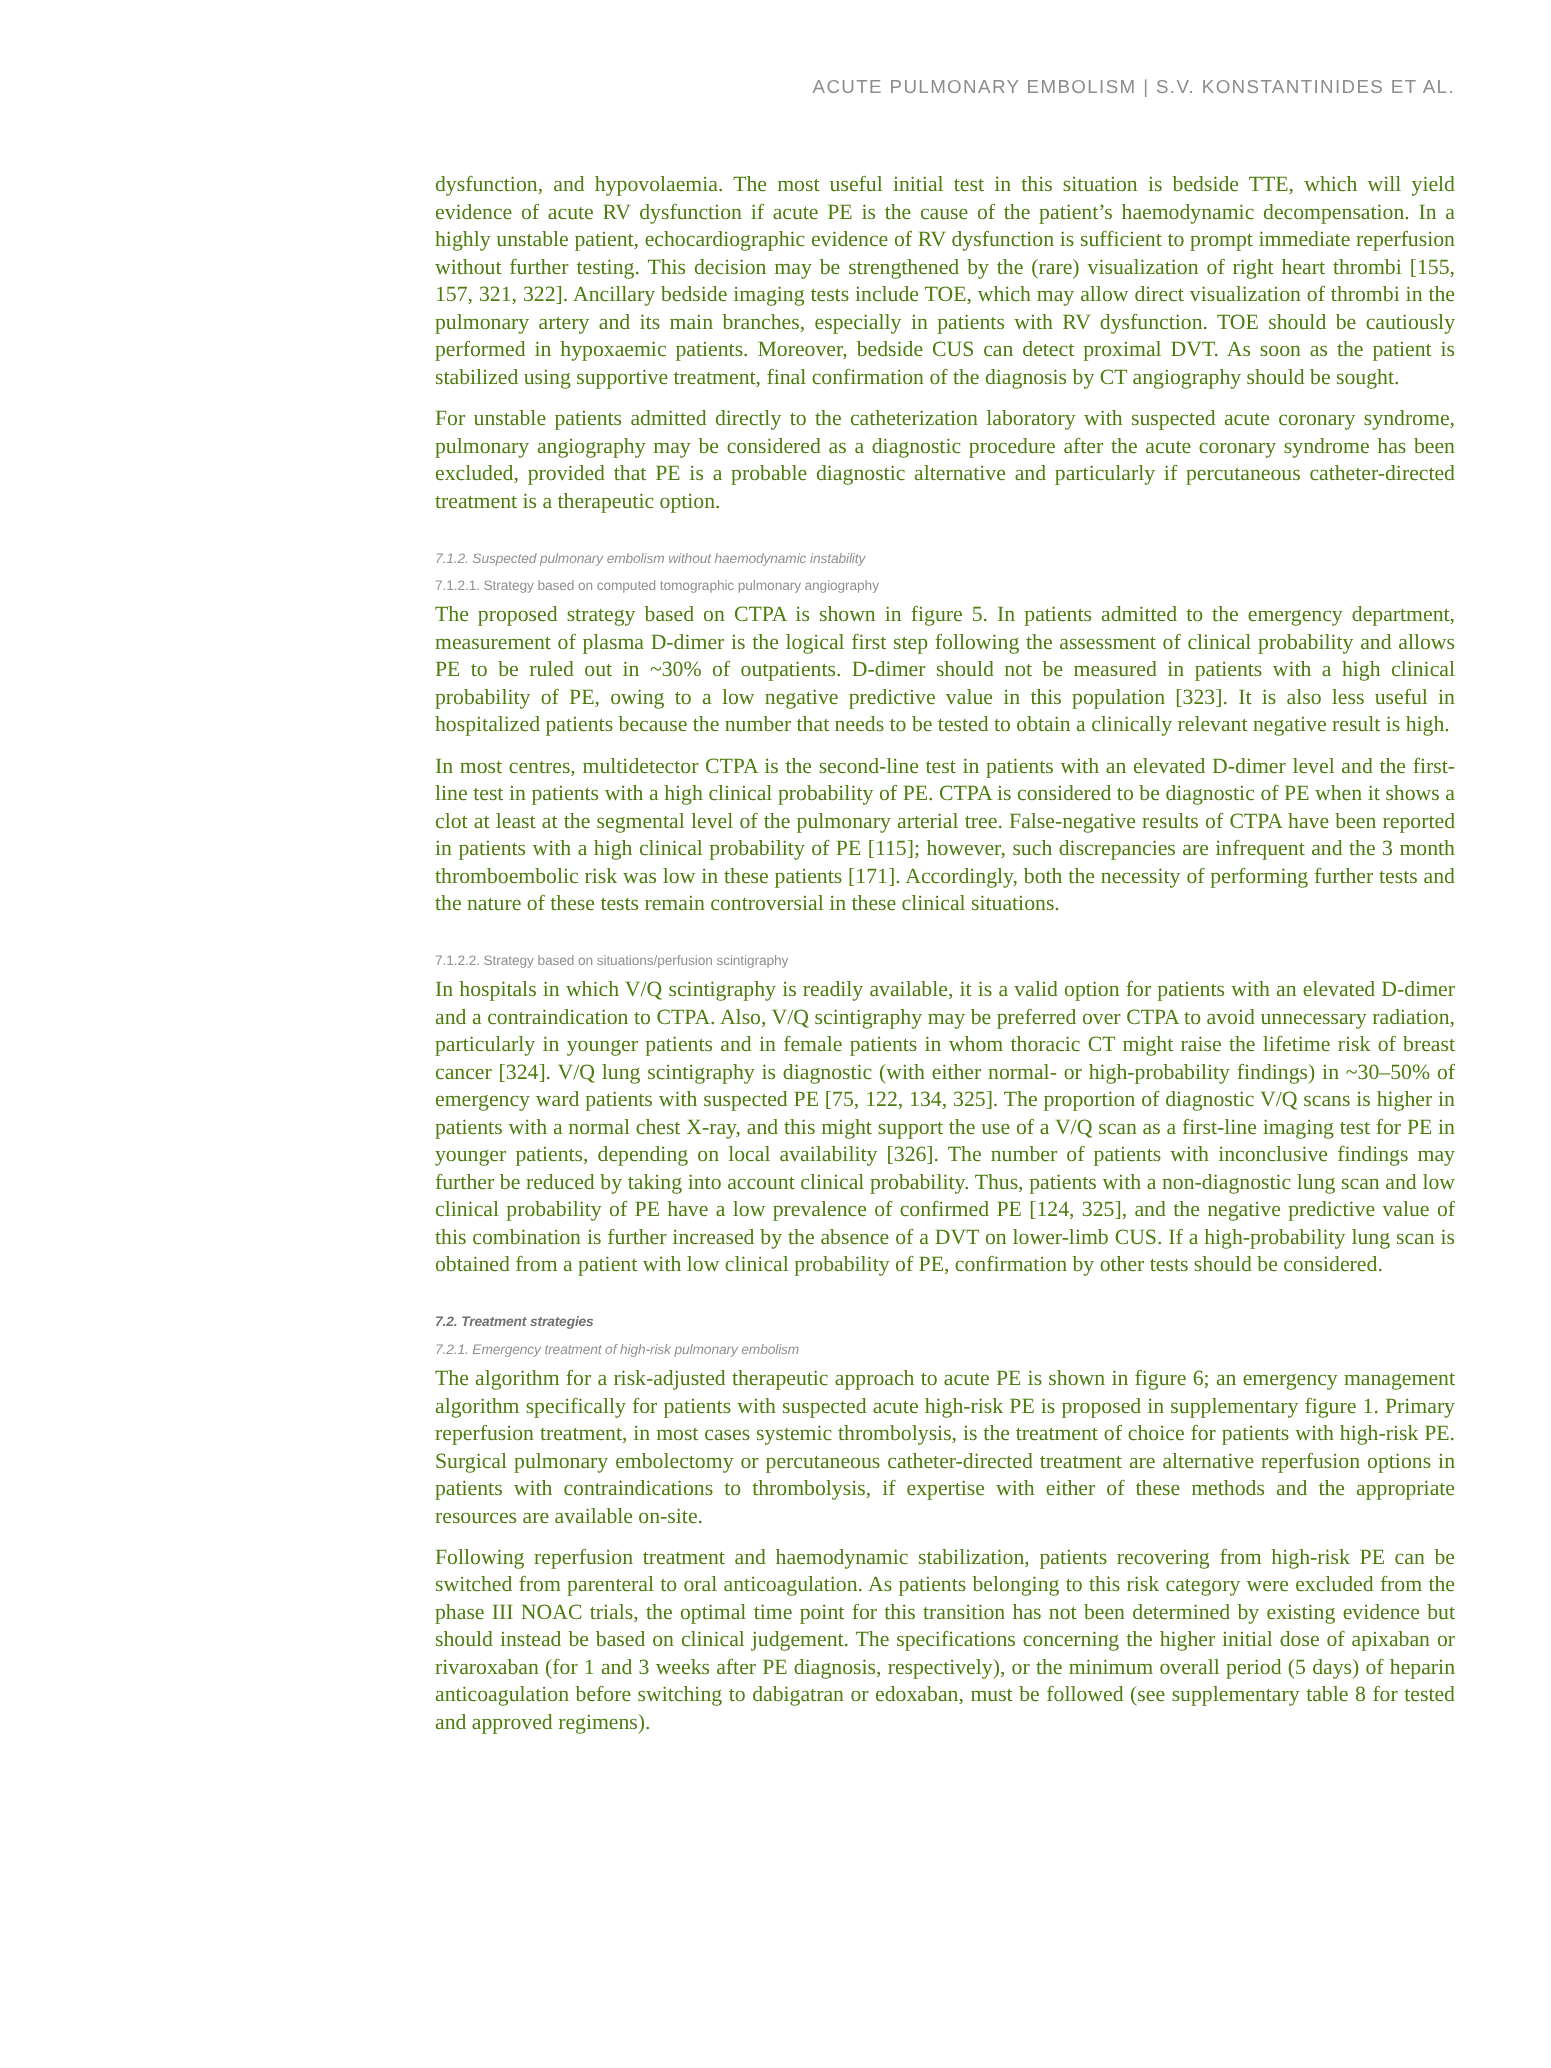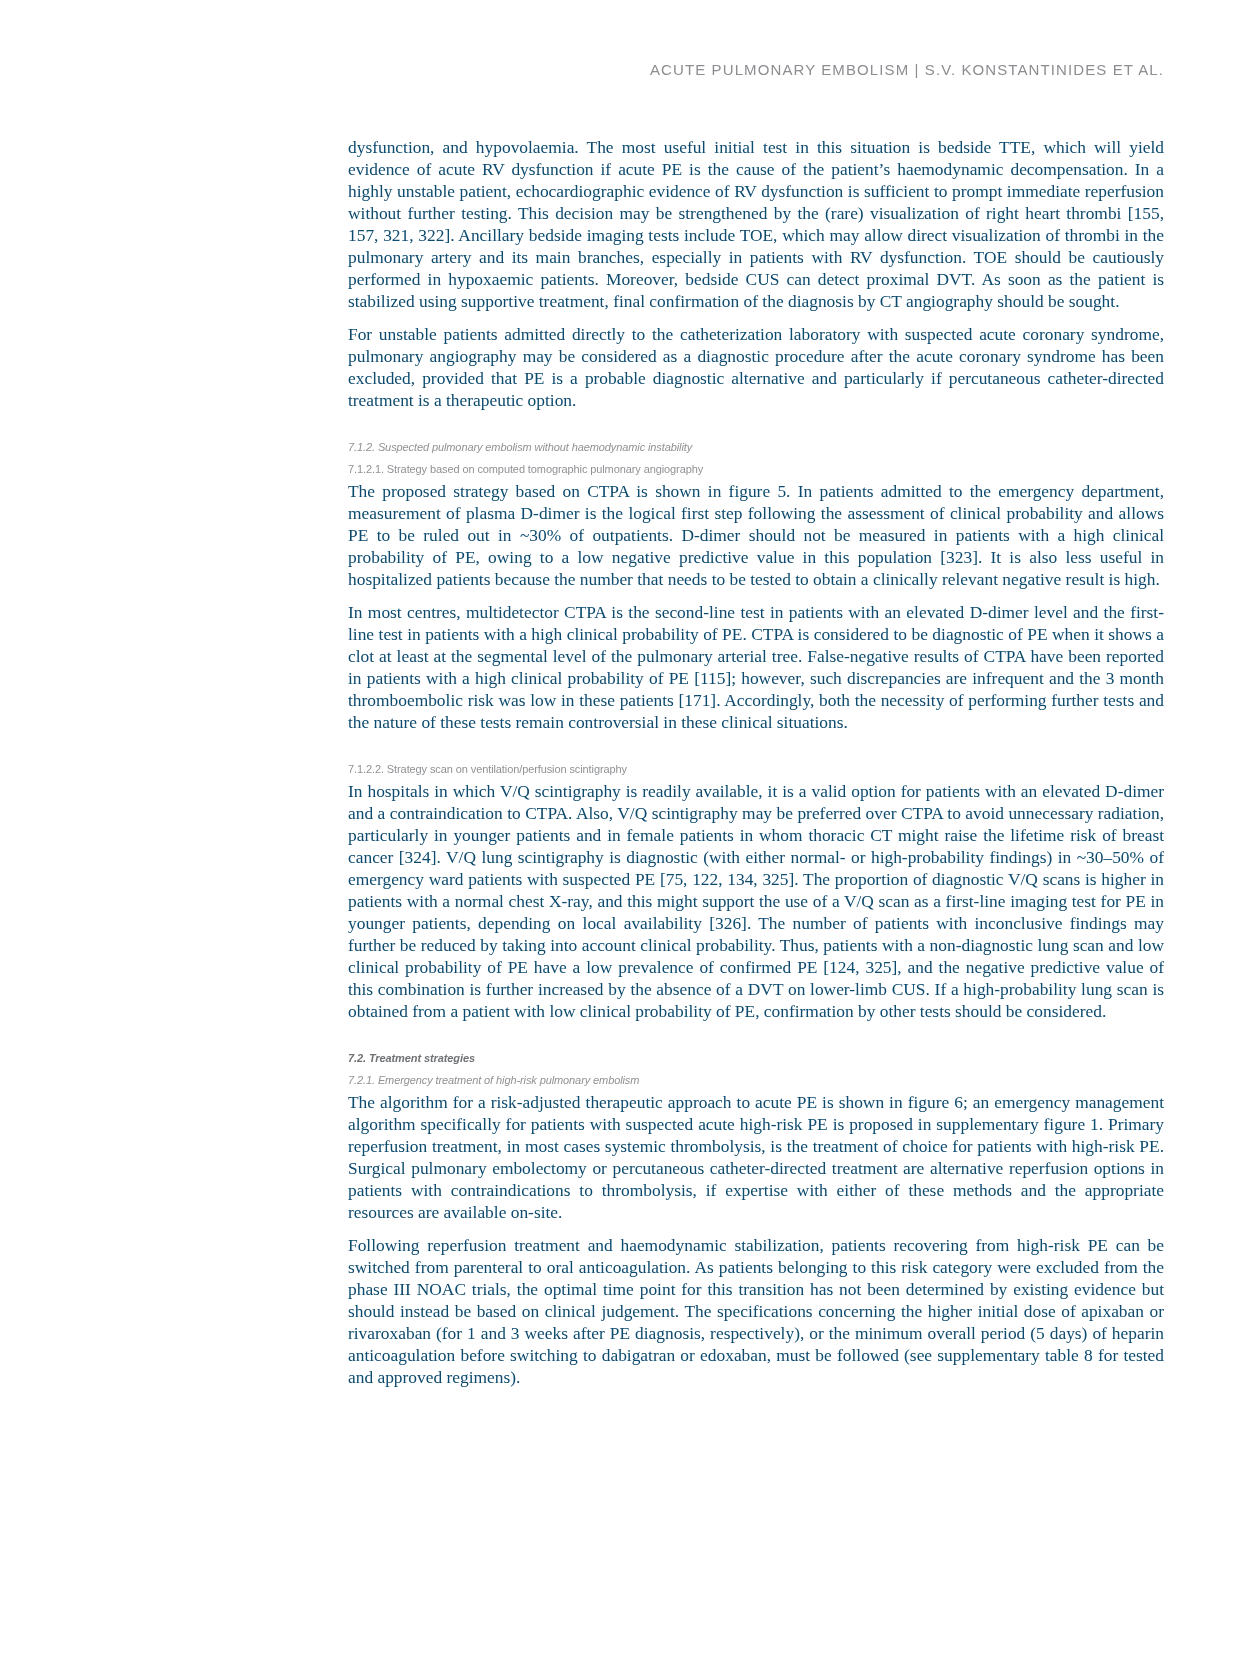--- a/index.html
+++ b/index.html
@@ -31,21 +31,21 @@
     position: absolute;
     left: 348px;
     top: 136px;
     width: 816px;
   }
   .para {
     font-family: "Liberation Serif", serif;
     font-size: 17.4px;
     line-height: 22px;
     text-align: justify;
-    color: #0c4a6e;
+    color: #4d7c0f;
     margin: 0 0 11px 0;
   }
   .heading {
     font-family: "Liberation Sans", sans-serif;
     font-size: 11px;
     line-height: 22px;
     font-weight: 400;
     color: #8f9194;
     letter-spacing: -0.1px;
     margin: 0;
@@ -93,21 +93,21 @@
     <p class="para">For unstable patients admitted directly to the catheterization laboratory with suspected acute coronary syndrome, pulmonary angiography may be considered as a diagnostic procedure after the acute coronary syndrome has been excluded, provided that PE is a probable diagnostic alternative and particularly if percutaneous catheter-directed treatment is a therapeutic option.</p>
 
     <h3 class="heading italic first-of-group">7.1.2. Suspected pulmonary embolism without haemodynamic instability</h3>
 
     <h4 class="heading">7.1.2.1. Strategy based on computed tomographic pulmonary angiography</h4>
 
     <p class="para">The proposed strategy based on CTPA is shown in figure 5. In patients admitted to the emergency department, measurement of plasma D-dimer is the logical first step following the assessment of clinical probability and allows PE to be ruled out in ~30% of outpatients. D-dimer should not be measured in patients with a high clinical probability of PE, owing to a low negative predictive value in this population [323]. It is also less useful in hospitalized patients because the number that needs to be tested to obtain a clinically relevant negative result is high.</p>
 
     <p class="para">In most centres, multidetector CTPA is the second-line test in patients with an elevated D-dimer level and the first-line test in patients with a high clinical probability of PE. CTPA is considered to be diagnostic of PE when it shows a clot at least at the segmental level of the pulmonary arterial tree. False-negative results of CTPA have been reported in patients with a high clinical probability of PE [115]; however, such discrepancies are infrequent and the 3 month thromboembolic risk was low in these patients [171]. Accordingly, both the necessity of performing further tests and the nature of these tests remain controversial in these clinical situations.</p>
 
-    <h4 class="heading first-of-group">7.1.2.2. Strategy scan on ventilation/perfusion scintigraphy</h4>
+    <h4 class="heading first-of-group">7.1.2.2. Strategy based on situations/perfusion scintigraphy</h4>
 
     <p class="para">In hospitals in which V/Q scintigraphy is readily available, it is a valid option for patients with an elevated D-dimer and a contraindication to CTPA. Also, V/Q scintigraphy may be preferred over CTPA to avoid unnecessary radiation, particularly in younger patients and in female patients in whom thoracic CT might raise the lifetime risk of breast cancer [324]. V/Q lung scintigraphy is diagnostic (with either normal- or high-probability findings) in ~30–50% of emergency ward patients with suspected PE [75, 122, 134, 325]. The proportion of diagnostic V/Q scans is higher in patients with a normal chest X-ray, and this might support the use of a V/Q scan as a first-line imaging test for PE in younger patients, depending on local availability [326]. The number of patients with inconclusive findings may further be reduced by taking into account clinical probability. Thus, patients with a non-diagnostic lung scan and low clinical probability of PE have a low prevalence of confirmed PE [124, 325], and the negative predictive value of this combination is further increased by the absence of a DVT on lower-limb CUS. If a high-probability lung scan is obtained from a patient with low clinical probability of PE, confirmation by other tests should be considered.</p>
 
     <h2 class="heading bold-italic first-of-group">7.2. Treatment strategies</h2>
 
     <h3 class="heading italic">7.2.1. Emergency treatment of high-risk pulmonary embolism</h3>
 
     <p class="para">The algorithm for a risk-adjusted therapeutic approach to acute PE is shown in figure 6; an emergency management algorithm specifically for patients with suspected acute high-risk PE is proposed in supplementary figure 1. Primary reperfusion treatment, in most cases systemic thrombolysis, is the treatment of choice for patients with high-risk PE. Surgical pulmonary embolectomy or percutaneous catheter-directed treatment are alternative reperfusion options in patients with contraindications to thrombolysis, if expertise with either of these methods and the appropriate resources are available on-site.</p>
 
     <p class="para">Following reperfusion treatment and haemodynamic stabilization, patients recovering from high-risk PE can be switched from parenteral to oral anticoagulation. As patients belonging to this risk category were excluded from the phase III NOAC trials, the optimal time point for this transition has not been determined by existing evidence but should instead be based on clinical judgement. The specifications concerning the higher initial dose of apixaban or rivaroxaban (for 1 and 3 weeks after PE diagnosis, respectively), or the minimum overall period (5 days) of heparin anticoagulation before switching to dabigatran or edoxaban, must be followed (see supplementary table 8 for tested and approved regimens).</p>

